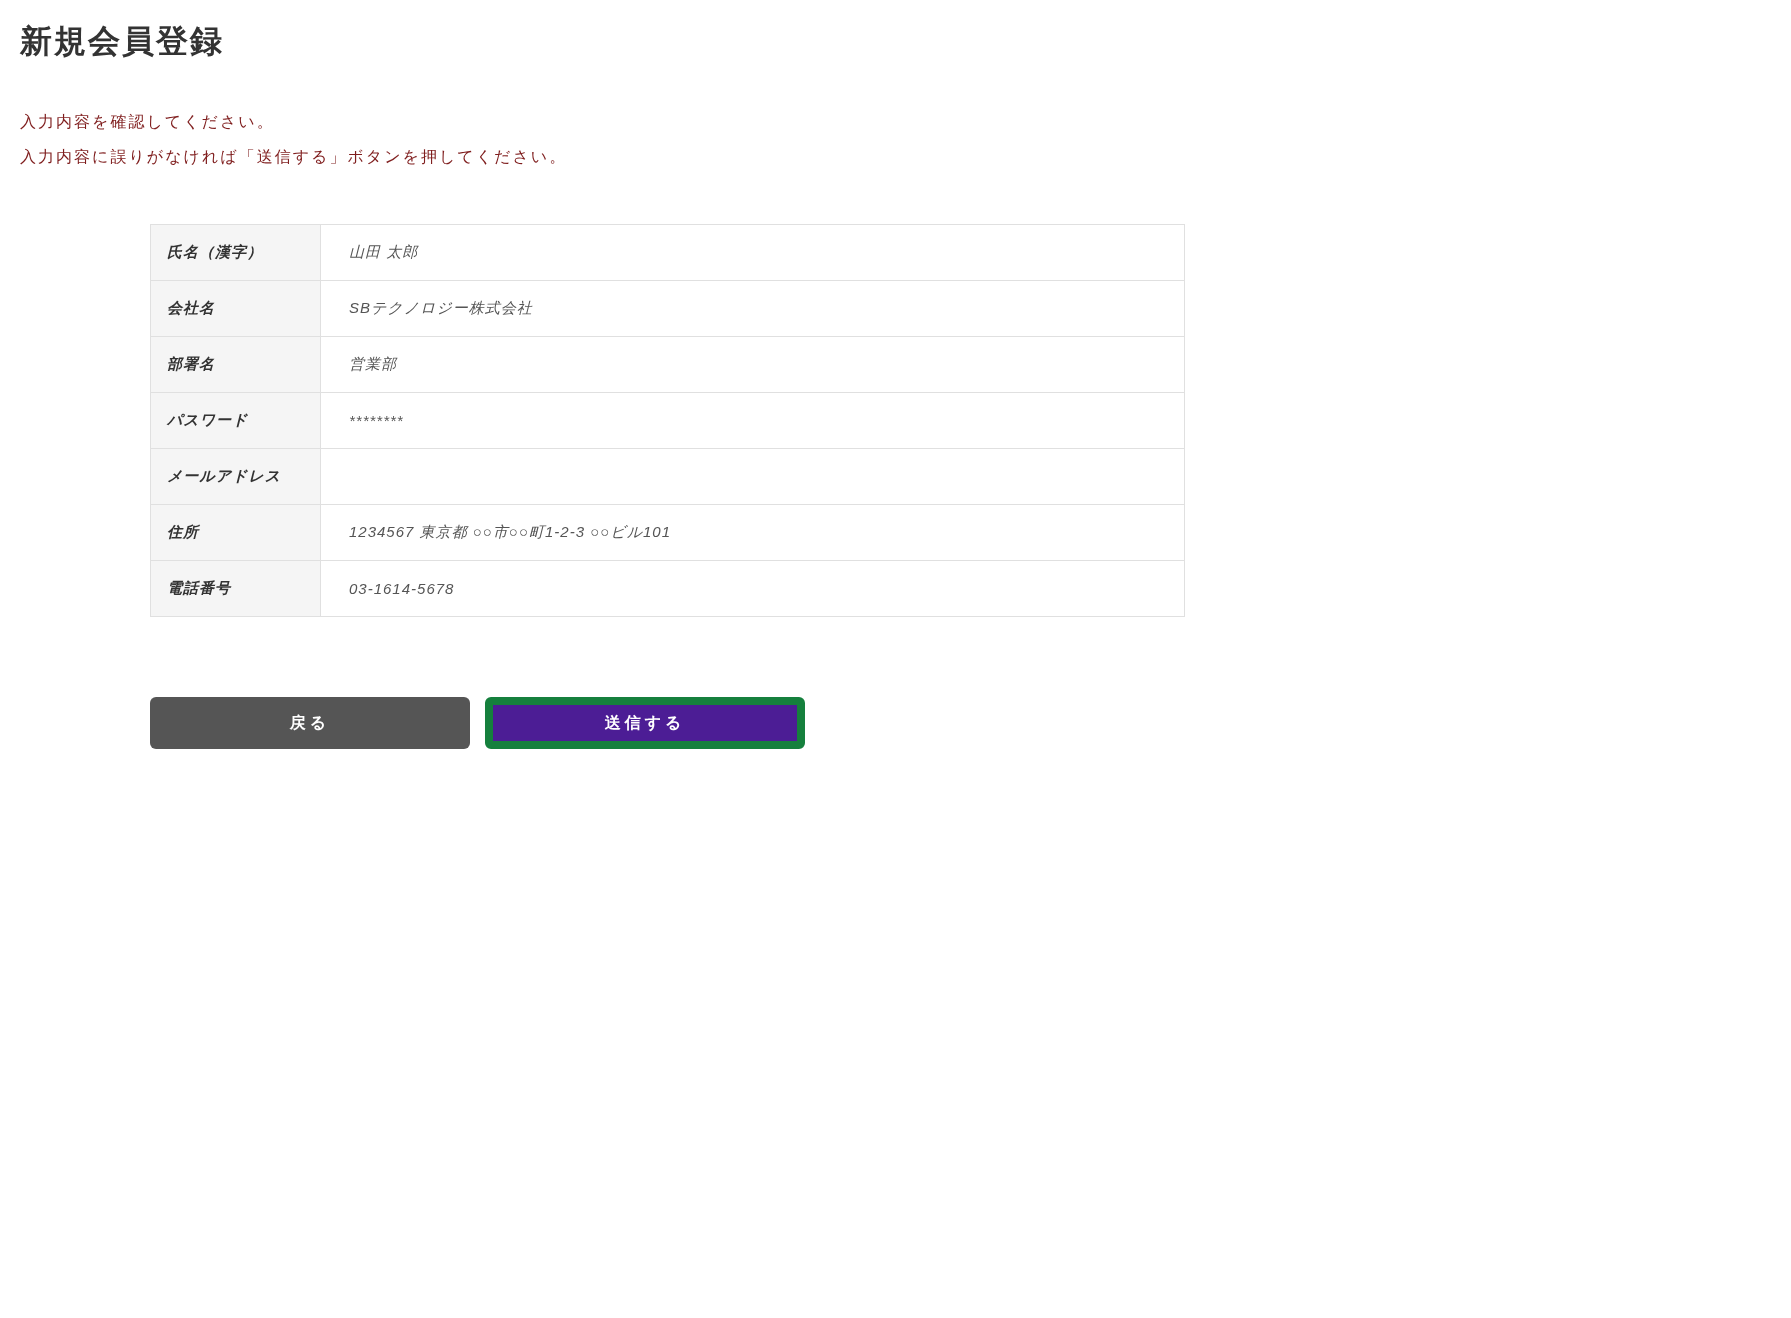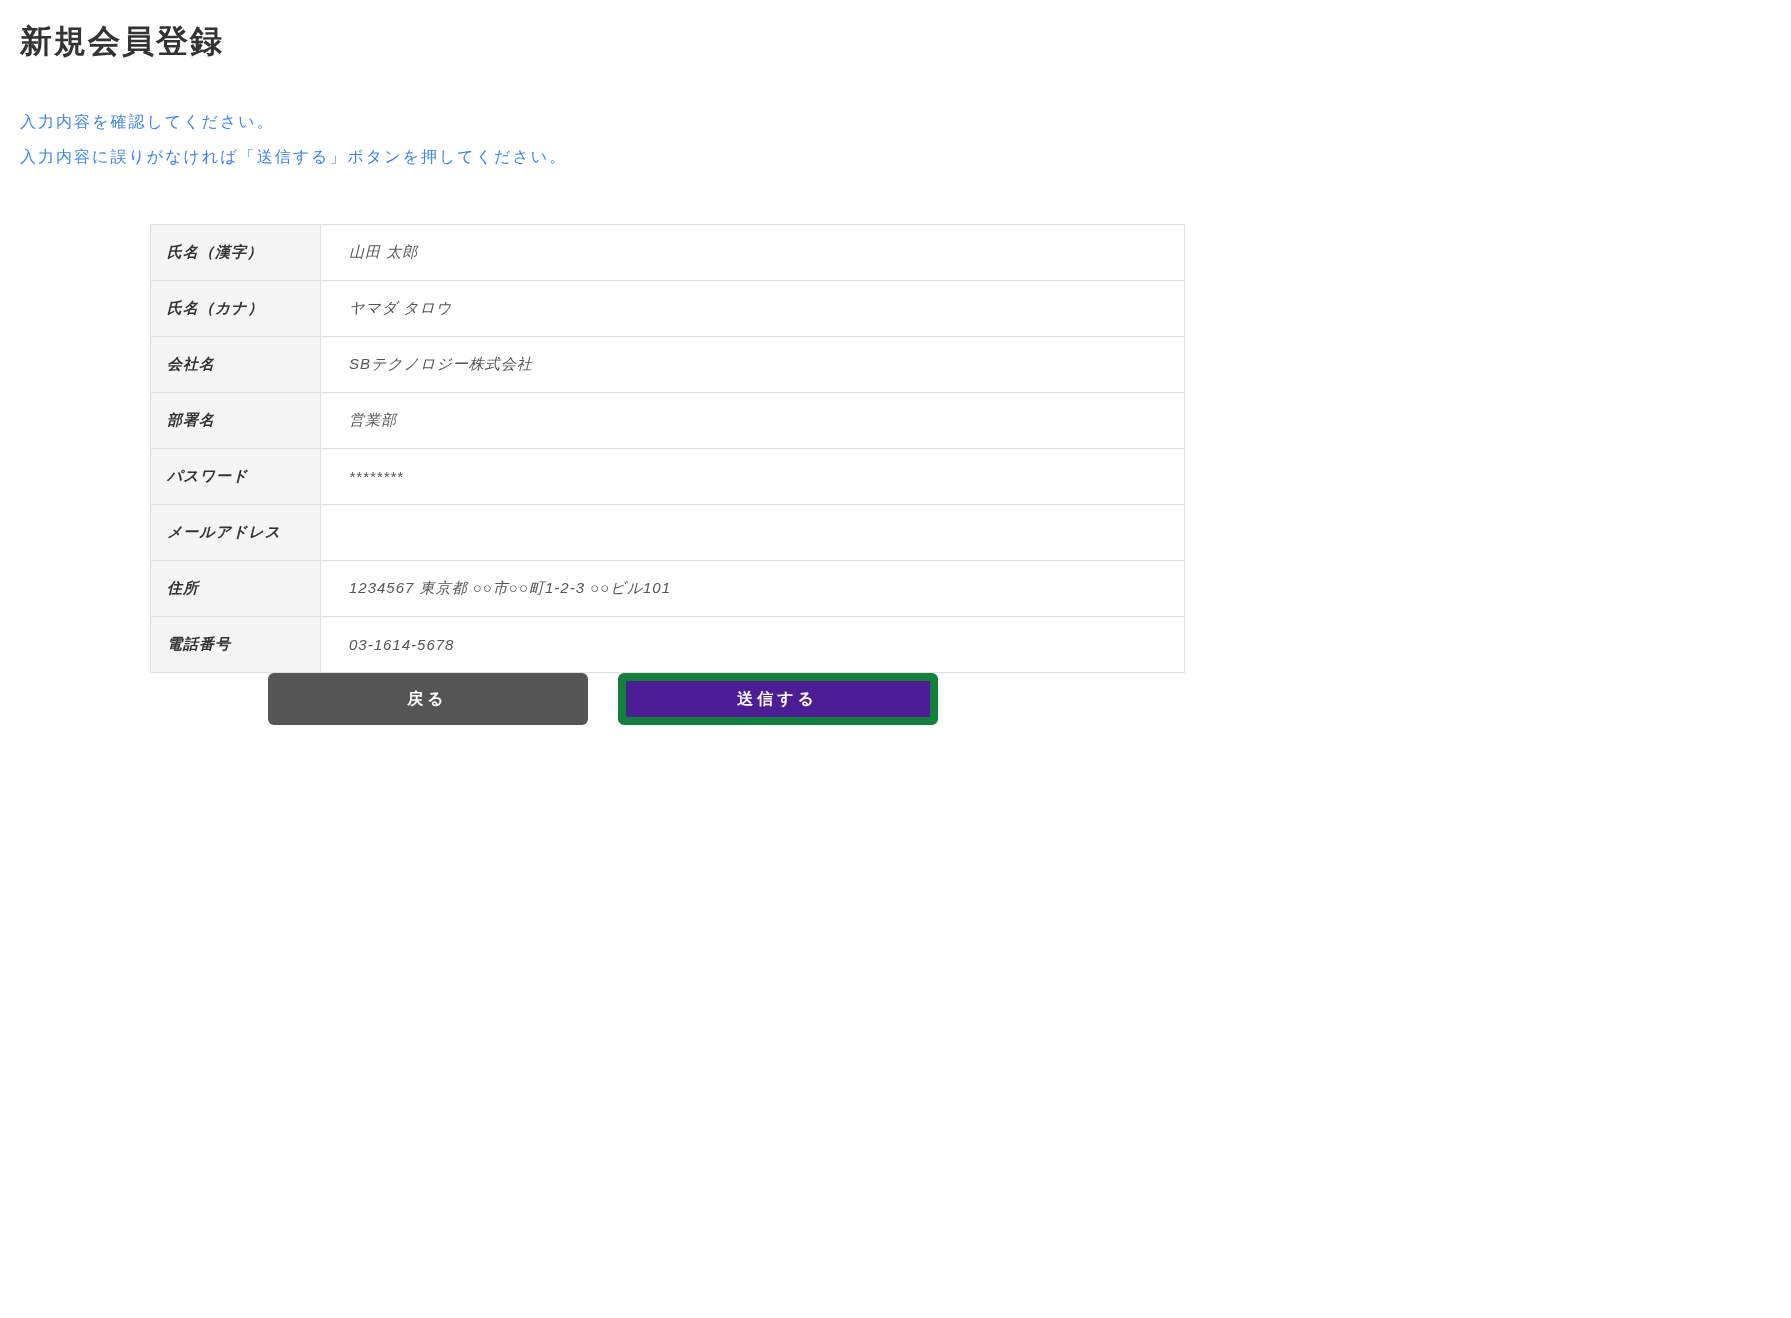--- a/index.html
+++ b/index.html
@@ -21,21 +21,21 @@
       font-weight: bold;
       color: #333;
       letter-spacing: 2px;
       margin-bottom: 40px;
     }
     .instructions {
       margin-bottom: 50px;
     }
     .instructions p {
       font-size: 16px;
-      color: #3b82f6;
+      color: #7f1d1d;
       letter-spacing: 2px;
       line-height: 2.2;
     }
     .form-table {
       width: 1035px;
       margin-left: 130px;
       border-collapse: collapse;
       border: 1px solid #e0e0e0;
       font-style: italic;
     }
@@ -59,22 +59,23 @@
     }
     .form-table td {
       padding: 18px 28px;
       font-size: 15px;
       color: #555;
       letter-spacing: 1px;
       vertical-align: middle;
     }
     .button-row {
       display: flex;
-      justify-content: center;
-      gap: 30px;
+      justify-content: flex-start;
+      gap: 15px;
+      margin-top: 80px;
       padding-left: 130px;
       width: 1035px;
     }
     .btn {
       width: 320px;
       height: 52px;
       border: none;
       border-radius: 6px;
       font-size: 16px;
       font-weight: bold;
@@ -105,24 +106,20 @@
     <p>入力内容に誤りがなければ「送信する」ボタンを押してください。</p>
   </div>
 
   <table class="form-table">
     <tbody>
         <tr>
       <th>氏名（漢字）</th>
       <td>山田 太郎</td>
     </tr>
     <tr>
-      <th>氏名（カナ）</th>
-      <td>ヤマダ タロウ</td>
-    </tr>
-    <tr>
       <th>会社名</th>
       <td>SBテクノロジー株式会社</td>
     </tr>
     <tr>
       <th>部署名</th>
       <td>営業部</td>
     </tr>
     <tr>
       <th>パスワード</th>
       <td>********</td>

